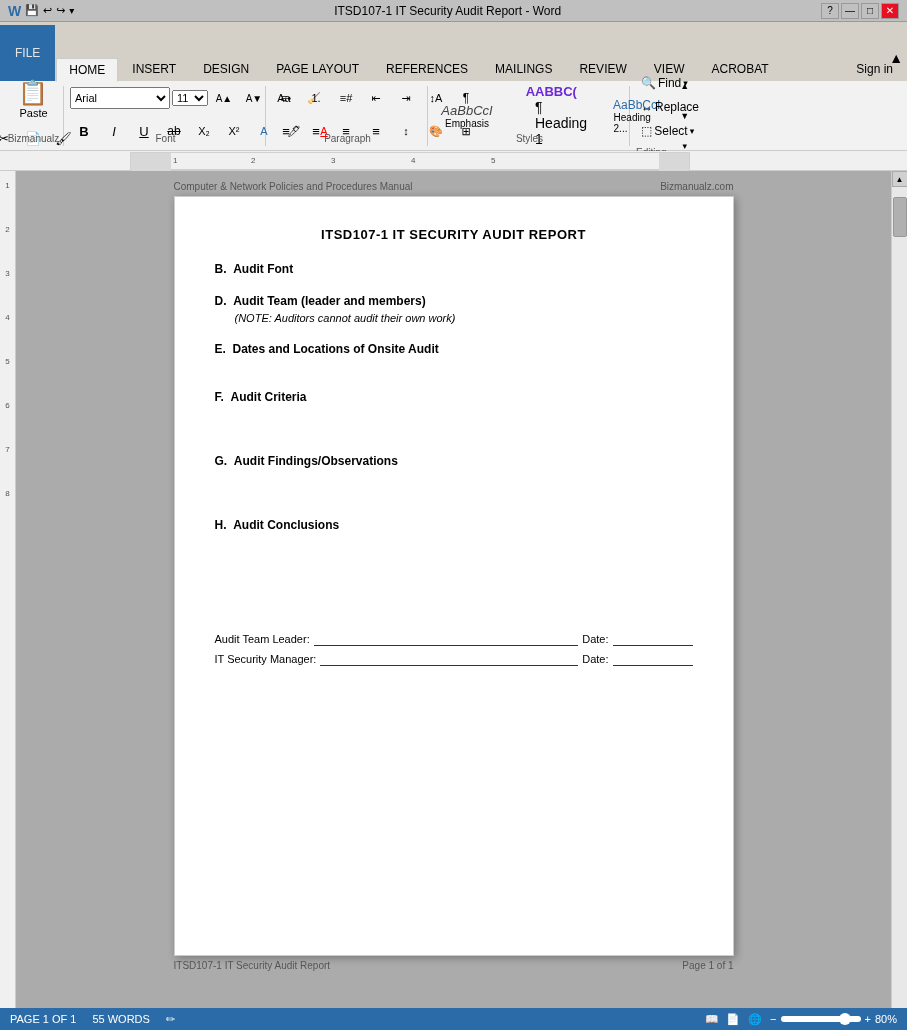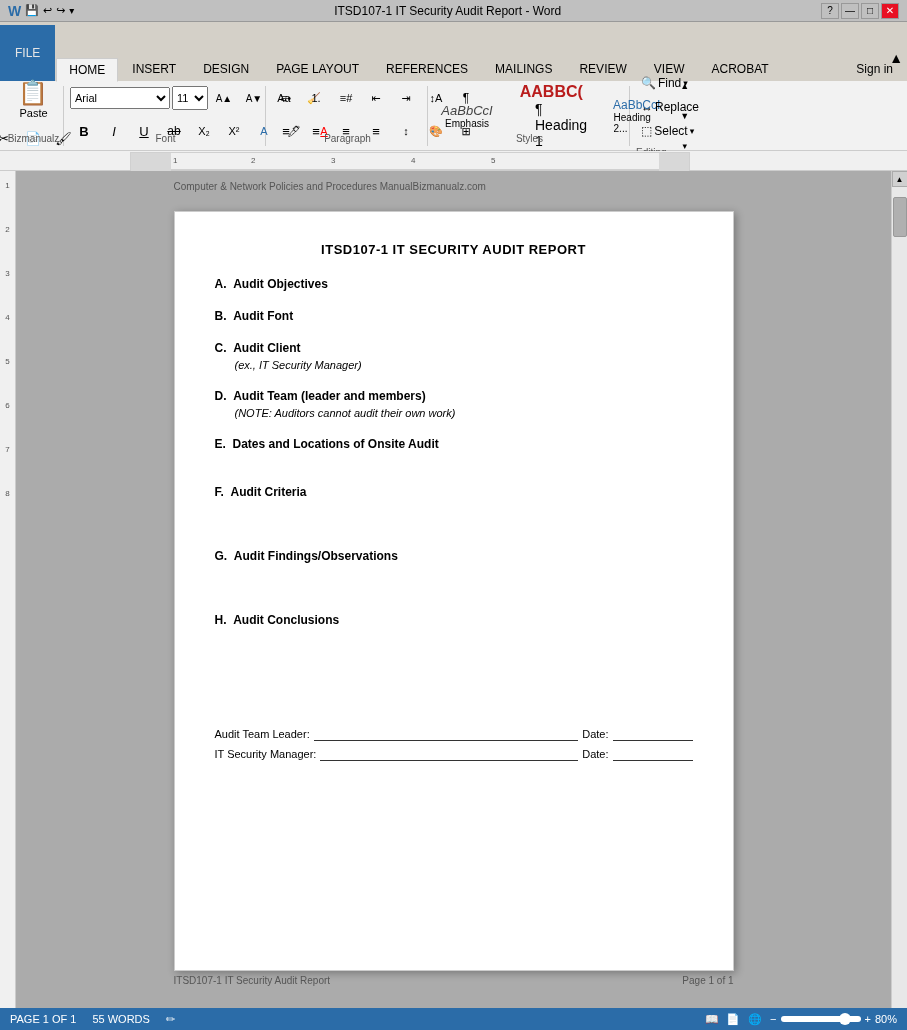--- a/index.html
+++ b/index.html
@@ -76,21 +76,21 @@
       background: transparent;
       border: 1px solid transparent;
       cursor: pointer;
       display: flex; align-items: center; justify-content: center;
       font-size: 13px;
       border-radius: 2px;
     }
 
     
     .font-select { width: 100px; height: 22px; font-size: 11px; }
-    .size-select { width: 36px; height: 24px; font-size: 11px; }
+    .size-select { width: 36px; height: 16px; font-size: 11px; }
     .font-row { display: flex; gap: 2px; align-items: center; margin-bottom: 2px; justify-content: flex-end; }
 
     
     .styles-box {
       display: flex; align-items: center; gap: 4px; padding: 2px 4px;
     }
     .style-item {
       display: flex; flex-direction: column; align-items: center;
       padding: 2px 6px; cursor: pointer; border: 1px solid transparent;
       font-size: 11px; min-width: 55px;
@@ -150,23 +150,24 @@
       align-items: center;
     }
     .scroll-btn { width: 16px; height: 16px; background: #d0d0d0; border: 1px solid #aaa; display: flex; align-items: center; justify-content: center; font-size: 8px; cursor: pointer; }
     .scroll-track { flex: 1; width: 16px; background: #e8e8e8; position: relative; }
     .scroll-thumb { width: 14px; height: 40px; background: #b0b0b0; border: 1px solid #999; border-radius: 2px; position: absolute; top: 10px; left: 1px; }
 
     
     .header-bar {
       width: 560px;
       display: flex;
+      justify-content: space-between;
       font-size: 10px;
       color: #555;
-      margin-bottom: 19px;
+      margin-bottom: 4px;
     }
 
     
     #document-page {
       width: 560px;
       min-height: 760px;
       background: white;
       border: 1px solid #ccc;
       padding: 30px 40px 20px 40px;
       box-shadow: 2px 2px 8px rgba(0,0,0,0.3);
@@ -349,21 +350,21 @@
     <span class="toolbar-group-label">Paragraph</span>
   </div>
 
   <div class="toolbar-group" style="flex-direction:row; align-items:center; gap:2px; width:200px;">
     <div class="styles-box">
       <div class="style-item">
         <span style="font-style:italic; font-size:13px; color:#444;">AaBbCcI</span>
         <span style="font-size:10px;">Emphasis</span>
       </div>
       <div class="style-item">
-        <span style="font-size:16px; color:#b91c1c; font-weight:bold;">AABBC(</span>
+        <span style="font-size:13px; color:#6d28d9; font-weight:bold;">AABBC(</span>
         <span style="font-size:14px;margin-left:28px;">¶ Heading 1</span>
       </div>
       <div class="style-item">
         <span style="font-size:12px; color:#2b6ca8;">AaBbCcI</span>
         <span style="font-size:10px;">Heading 2...</span>
       </div>
       <div style="display:flex; flex-direction:column; justify-content:center; gap:2px;">
         <div class="tb-btn" style="font-size:9px;">▲</div>
         <div class="tb-btn" style="font-size:9px;">▼</div>
         <div class="tb-btn" style="font-size:9px;">▾</div>
@@ -421,38 +422,27 @@
   <div id="doc-area">
 
     <div class="header-bar">
       <span>Computer &amp; Network Policies and Procedures Manual</span>
       <span>Bizmanualz.com</span>
     </div>
 
     <div id="document-page">
       <div class="doc-title">ITSD107-1   IT SECURITY AUDIT REPORT</div>
 
-      <div class="doc-section">
-        <div class="doc-section-heading">
-          <span>A.</span>&nbsp;&nbsp;<span>Audit Objectives</span>
-        </div>
-      </div>
 
       <div class="doc-section">
         <div class="doc-section-heading">
           <span>B.</span>&nbsp;&nbsp;<span>Audit Font</span>
         </div>
       </div>
 
-      <div class="doc-section">
-        <div class="doc-section-heading">
-          <span>C.</span>&nbsp;&nbsp;<span>Audit Client</span>
-        </div>
-        <div class="doc-section-note">(ex., IT Security Manager)</div>
-      </div>
 
       <div class="doc-section">
         <div class="doc-section-heading">
           <span>D.</span>&nbsp;&nbsp;<span>Audit Team (leader and members)</span>
         </div>
         <div class="doc-section-note">(NOTE: Auditors cannot audit their own work)</div>
       </div>
 
       <div class="doc-section">
         <div class="doc-section-heading">

